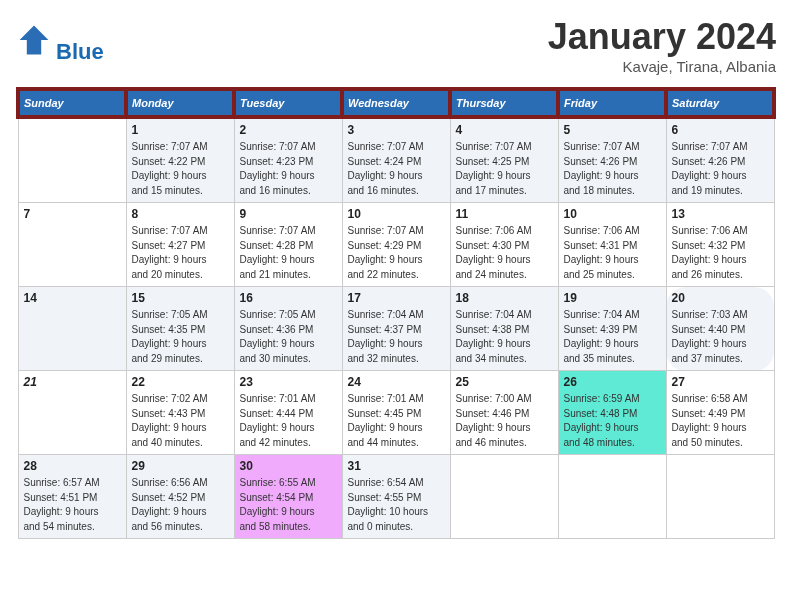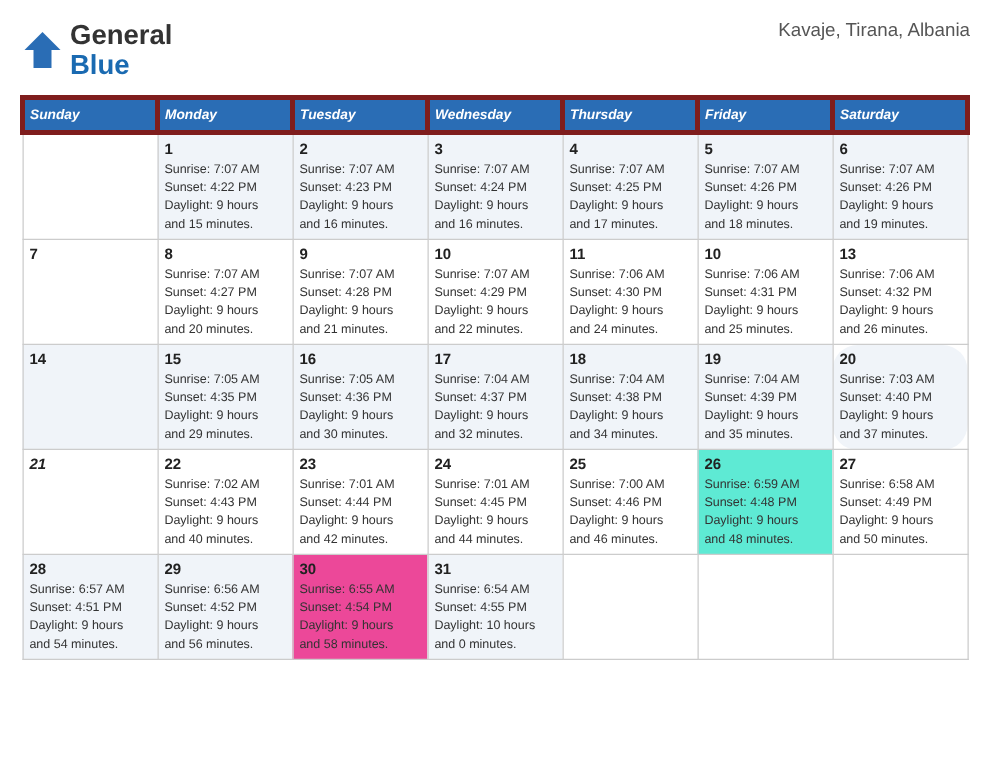--- a/index.html
+++ b/index.html
@@ -89,25 +89,26 @@
   </style>
 </head>
 <body>
 
 <div class="header">
   <div class="logo">
     <svg class="logo-icon" viewBox="0 0 40 40">
       <polygon points="20,4 36,20 28,20 28,36 12,36 12,20 4,20" fill="#2a6db5"></polygon>
     </svg>
     <div class="logo-text">
-      <span class="logo-general">General</span><br>
+      <br>
       <span class="logo-blue">Blue</span>
     </div>
   </div>
   <div class="title-block">
+    <div class="month-title">January 2024</div>
     <div class="location">Kavaje, Tirana, Albania</div>
   </div>
 </div>
 
 <table class="calendar">
   <thead>
     <tr>
     <th>Sunday</th>
         <th>Monday</th>
         <th>Tuesday</th>
@@ -234,21 +235,21 @@
       </tr>
       <tr>
         <td style="background-color: rgb(240, 244, 249);">
           <div class="day-number">28</div>
           <div class="day-info">Sunrise: 6:57 AM<br>Sunset: 4:51 PM<br>Daylight: 9 hours<br>and 54 minutes.</div>
         </td>
         <td style="background-color: rgb(240, 244, 249);">
           <div class="day-number">29</div>
           <div class="day-info">Sunrise: 6:56 AM<br>Sunset: 4:52 PM<br>Daylight: 9 hours<br>and 56 minutes.</div>
         </td>
-        <td style="background-color: #ec4899;">
+        <td style="background-color: #f0abfc;">
           <div class="day-number">30</div>
           <div class="day-info">Sunrise: 6:55 AM<br>Sunset: 4:54 PM<br>Daylight: 9 hours<br>and 58 minutes.</div>
         </td>
         <td style="background-color: rgb(240, 244, 249);">
           <div class="day-number">31</div>
           <div class="day-info">Sunrise: 6:54 AM<br>Sunset: 4:55 PM<br>Daylight: 10 hours<br>and 0 minutes.</div>
         </td>
         <td class="empty-cell" style="background-color: rgb(255, 255, 255);"></td>
         <td class="empty-cell" style="background-color: rgb(255, 255, 255);"></td>
         <td class="empty-cell" style="background-color: rgb(255, 255, 255);"></td>

